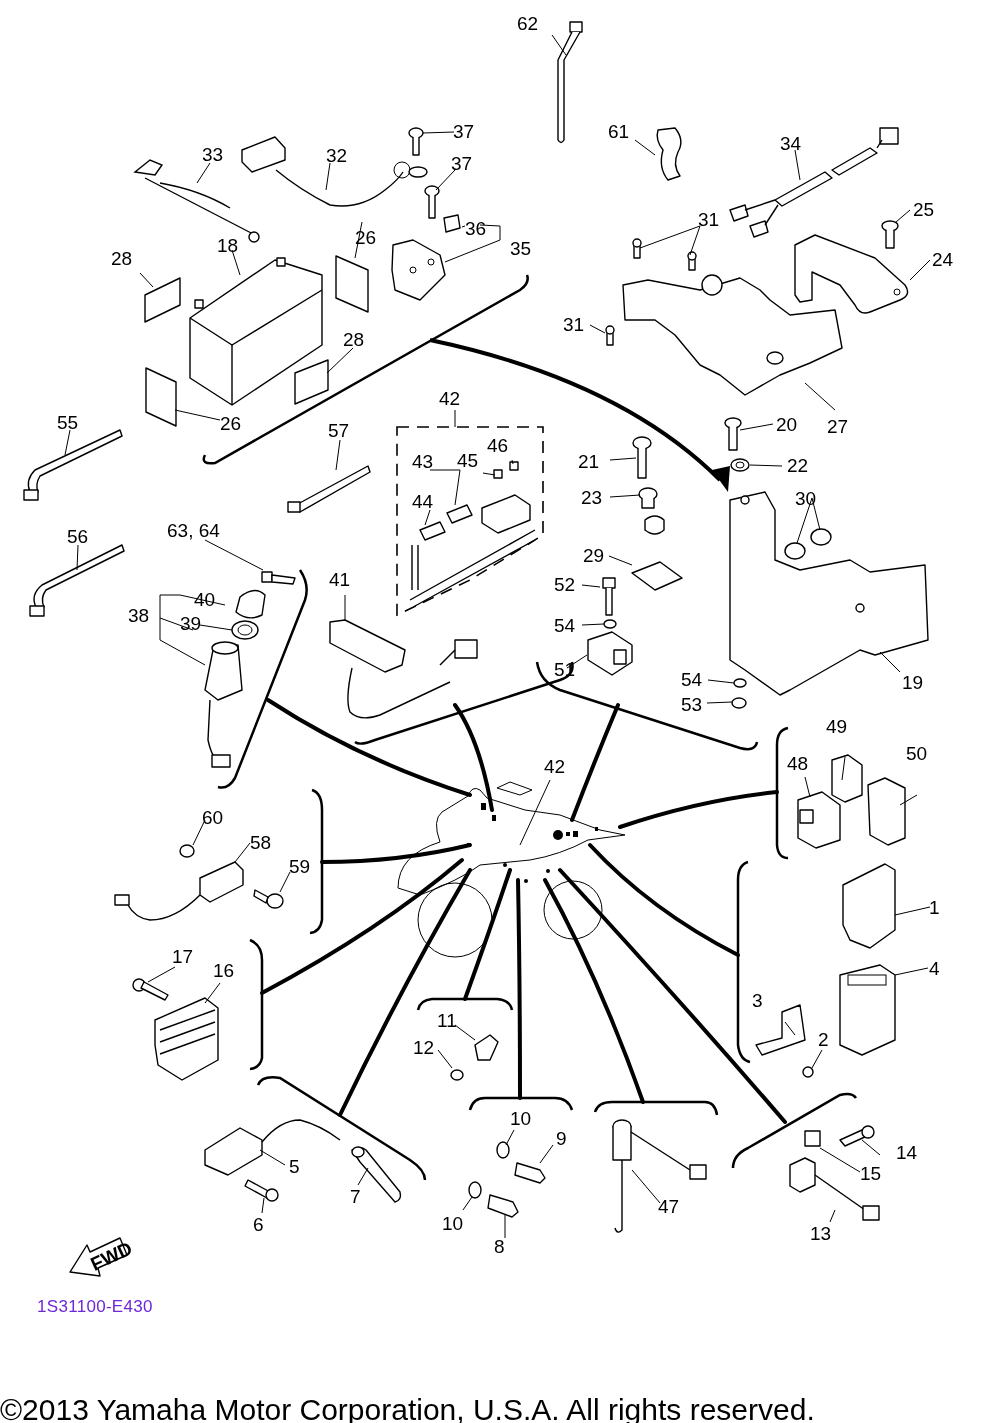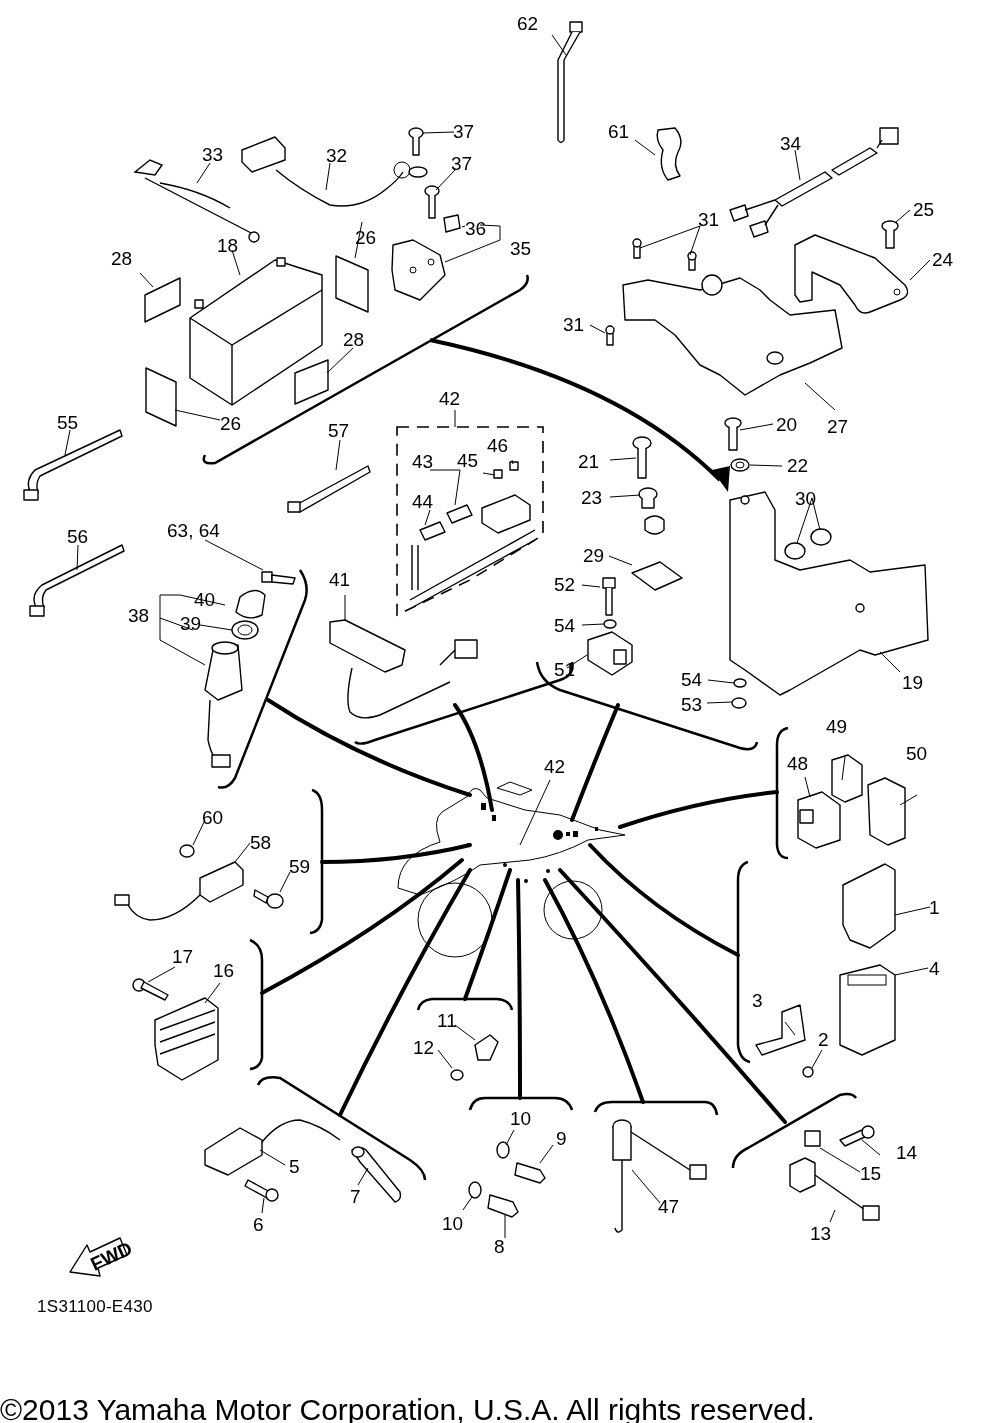--- a/index.html
+++ b/index.html
@@ -5,21 +5,21 @@
   html, body { margin: 0; padding: 0; background: #ffffff; }
   body { width: 1000px; height: 1423px; position: relative; overflow: hidden; font-family: "Liberation Sans", sans-serif; }
   #diagram { position: absolute; left: 0; top: 0; width: 1000px; height: 1423px; }
   .ln { stroke: #000; fill: none; stroke-width: 1.4; }
   .thin { stroke: #000; fill: none; stroke-width: 1; }
   .thick { stroke: #000; fill: none; stroke-width: 4; stroke-linecap: round; }
   .part { stroke: #000; fill: #fff; stroke-width: 1.4; stroke-linejoin: round; }
   .dashbox { stroke: #000; fill: none; stroke-width: 1.6; stroke-dasharray: 12 8; }
   .lbl { font-family: "Liberation Sans", sans-serif; font-size: 19px; fill: #000; }
   .blk { fill: #000; stroke: none; }
-  #diagram-code { position: absolute; left: 37px; top: 1297px; font-size: 17px; letter-spacing: 0.3px; color: #000000; }
+  #diagram-code { position: absolute; left: 37px; top: 1297px; font-size: 17px; letter-spacing: 0.3px; color: #6d28d9; }
   #copyright { position: absolute; left: 0; width: 1000px; top: 1393px; text-align: left; font-size: 30px; color: #000; }
 </style>
 </head>
 <body>
 
 <svg id="diagram" viewBox="0 0 1000 1423" xmlns="http://www.w3.org/2000/svg">
 
   <g>
 
     <path class="ln" style="stroke-width:2.5" d="M205,455 Q200,465 215,463 L520,290 Q530,283 527,275"></path>

